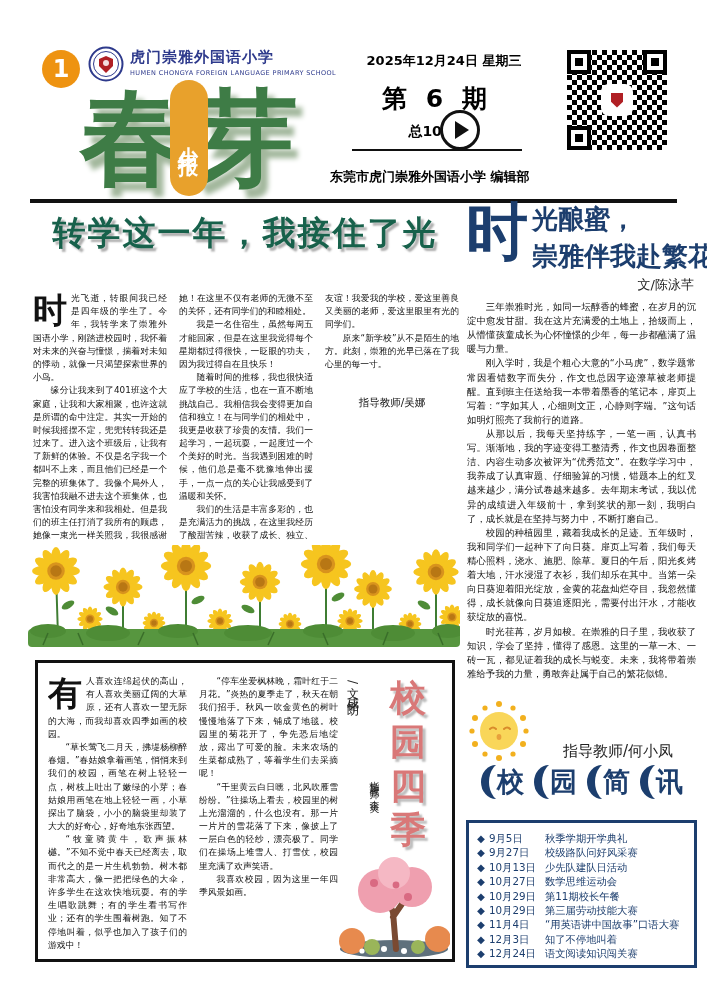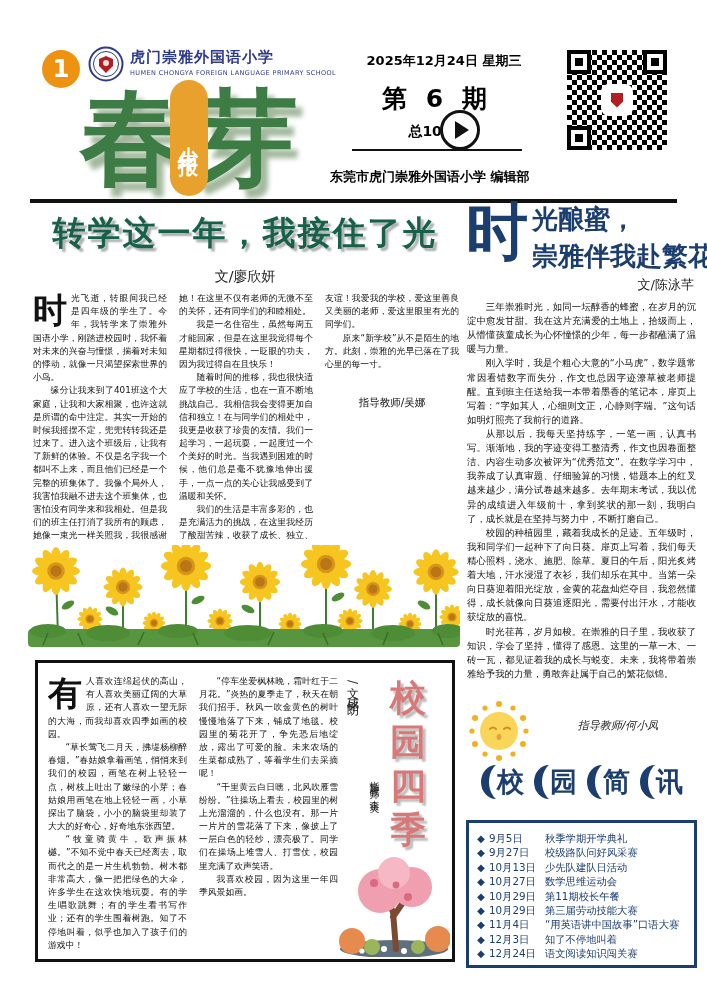--- a/index.html
+++ b/index.html
@@ -71,21 +71,21 @@
   .tree-illo { position:absolute; right:2px; bottom:2px; }
 
   
   .right-title { position:absolute; left:466px; top:204px; width:232px; }
   .rt-drop { float:left; font-size:62px; line-height:0.9; font-weight:bold; color:#1c3e6e; margin-right:4px; }
   .rt-l1 { font-size:26px; font-weight:bold; color:#1c3e6e; line-height:1.2; }
   .rt-l2 { font-size:26px; font-weight:bold; color:#1c3e6e; line-height:1.2; margin-top:6px; white-space:nowrap; }
   .rt-byline { position:absolute; left:466px; top:276px; width:228px; text-align:right; font-size:13px; color:#222; }
 
   .right-body { position:absolute; left:467px; top:300px; width:229px; height:406px; overflow:hidden; font-size:9.4px; }
-  .right-teacher { position:absolute; left:540px; top:718px; width:156px; text-align:center; font-size:11px; color:#222;font-style:italic; }
+  .right-teacher { position:absolute; left:540px; top:742px; width:156px; text-align:center; font-size:15px; color:#222; }
 
   .sun-illo { position:absolute; left:468px; top:700px; }
 
   .briefs-heading { position:absolute; left:466px; top:764px; width:232px; display:flex; justify-content:center; gap:10px; align-items:center; }
   .bh-group { display:flex; align-items:center; }
   .cres { display:inline-block; position:relative; width:15px; height:34px; overflow:hidden; margin-right:1px; }
   .cres::before { content:""; position:absolute; left:0; top:0; width:30px; height:34px; border-radius:50%; background:#1c3e6e; }
   .cres::after { content:""; position:absolute; left:8px; top:-3px; width:30px; height:40px; border-radius:50%; background:#fff; }
   .bh-char { font-size:27px; font-weight:bold; color:#1c3e6e; font-family:"DejaVu Serif", serif; }
 
@@ -138,21 +138,20 @@
         <span>少年报</span>
       </div>
     <div class="mast-char">芽</div>
   </div>
 
   <div class="play-btn"></div>
 
   <div class="header-divider"></div>
 
   <div class="left-title">转学这一年，我接住了光</div>
-  <div class="left-byline">文/廖欣妍</div>
 
   <div class="left-body body-text">
     <p><span class="dropcap">时</span><span>光飞逝，转眼间我已经是四年级的学生了。今年，我转学来了崇雅外国语小学，刚踏进校园时，我怀着对未来的兴奋与憧憬，揣着对未知的悸动，就像一只渴望探索世界的小鸟。</span></p>
     <p class="para">缘分让我来到了401班这个大家庭，让我和大家相聚，也许这就是所谓的命中注定。其实一开始的时候我摇摆不定，兜兜转转我还是过来了。进入这个班级后，让我有了新鲜的体验。不仅是名字我一个都叫不上来，而且他们已经是一个完整的班集体了。我像个局外人，我害怕我融不进去这个班集体，也害怕没有同学来和我相处。但是我们的班主任打消了我所有的顾虑，她像一束光一样关照我，我很感谢她！在这里不仅有老师的无微不至的关怀，还有同学们的和睦相处。</p>
     <p class="para">我是一名住宿生，虽然每周五才能回家，但是在这里我觉得每个星期都过得很快，一眨眼的功夫，因为我过得自在且快乐！</p>
     <p class="para">随着时间的推移，我也很快适应了学校的生活，也在一直不断地挑战自己。我相信我会变得更加自信和独立！在与同学们的相处中，我更是收获了珍贵的友情。我们一起学习，一起玩耍，一起度过一个个美好的时光。当我遇到困难的时候，他们总是毫不犹豫地伸出援手，一点一点的关心让我感受到了温暖和关怀。</p>
     <p class="para">我们的生活是丰富多彩的，也是充满活力的挑战，在这里我经历了酸甜苦辣，收获了成长、独立、友谊！我爱我的学校，爱这里善良又美丽的老师，爱这里眼里有光的同学们。</p>
     <p class="para">原来“新学校”从不是陌生的地方。此刻，崇雅的光早已落在了我心里的每一寸。</p>
     <p class="teacher-center">指导教师/吴娜</p>
   </div>

